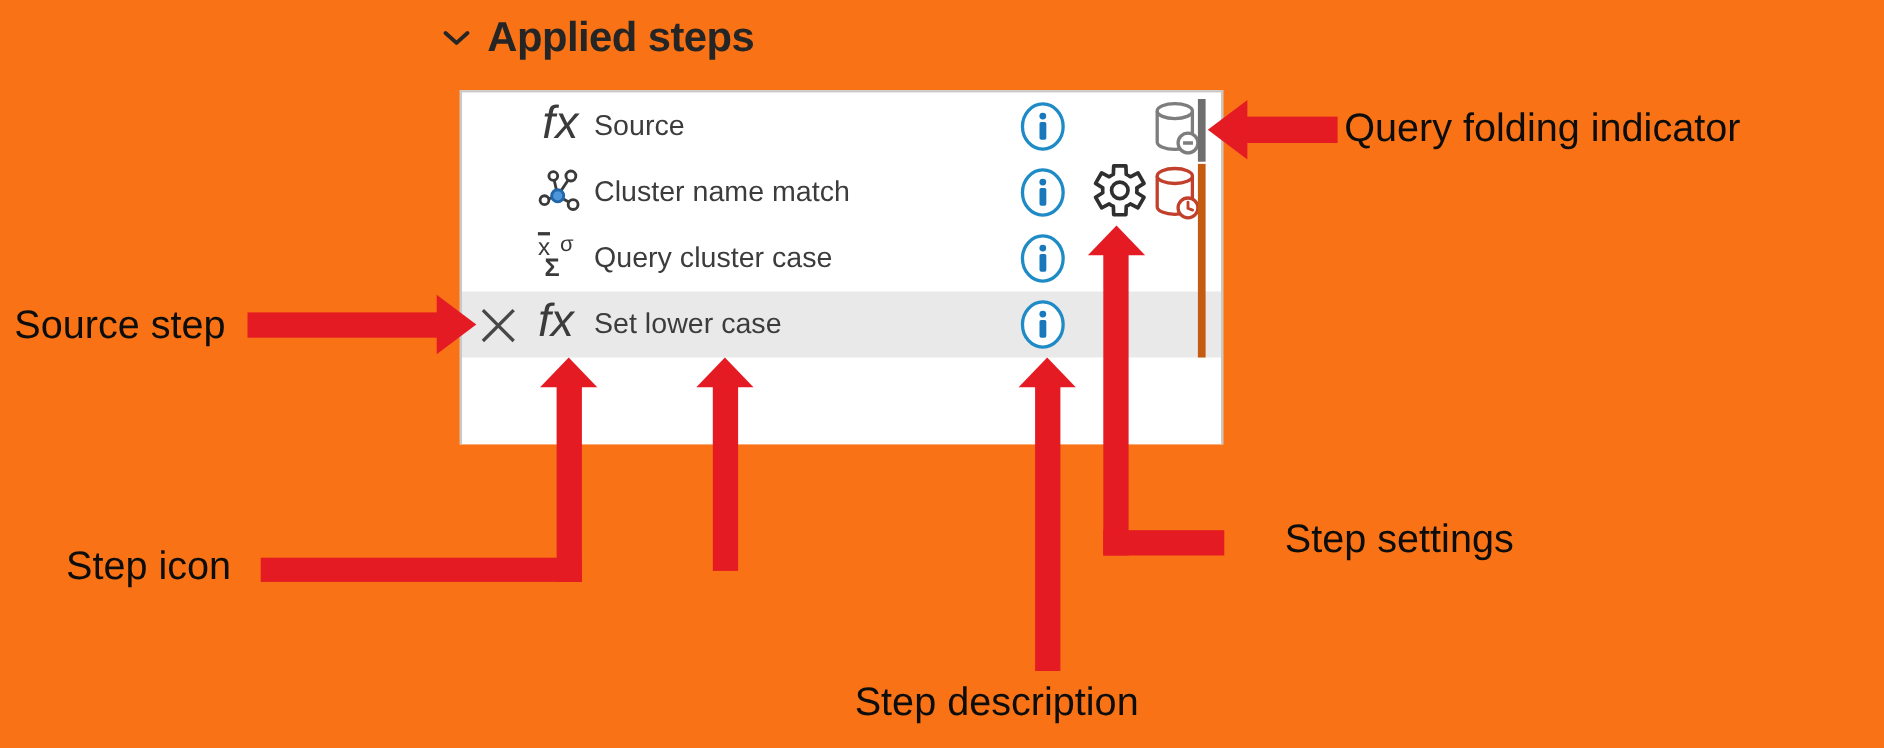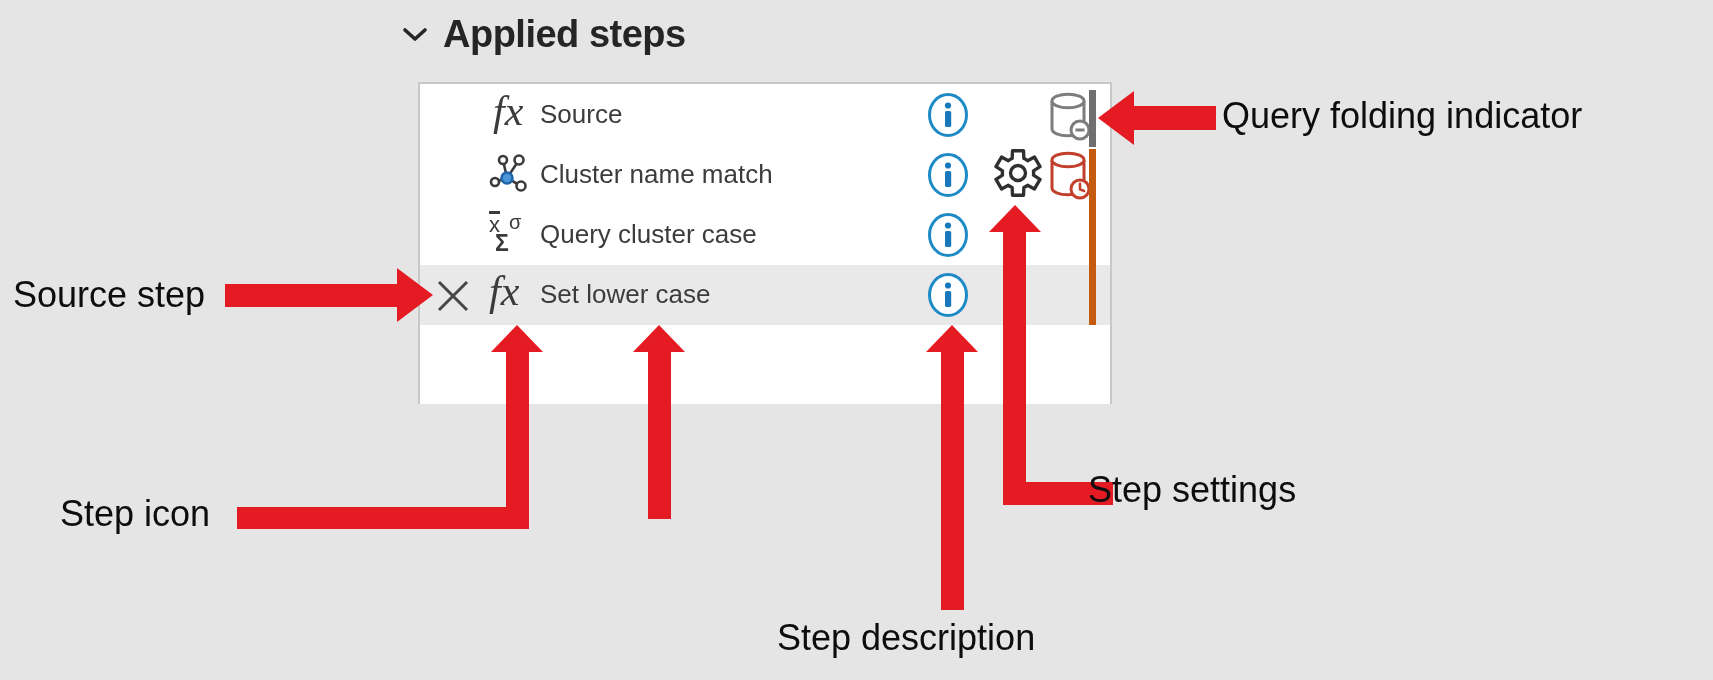--- a/index.html
+++ b/index.html
@@ -10,37 +10,37 @@
     --info-blue:#1e8bc7;
     --info-blue-dark:#1878bb;
     --db-gray:#7d7d7d;
     --db-red:#c2402b;
     --bar-gray:#6f6f6f;
     --bar-orange:#c55a11;
     --label:#0d0d0d;
   }
   *{margin:0;padding:0;box-sizing:border-box;}
   body{background:#fff;font-family:"Liberation Sans",sans-serif;}
-  .canvas{position:relative;width:1713px;height:680px;background:#e5e5e5;overflow:hidden;}
+  .canvas{position:relative;width:1713px;height:680px;background:#f97316;overflow:hidden;}
 
   
   .hdr-chevron{position:absolute;left:402px;top:27px;width:26px;height:16px;}
   .hdr-title{position:absolute;left:443px;top:13px;font-size:38px;font-weight:700;color:#252525;letter-spacing:-0.5px;}
 
   
   .panel{position:absolute;left:418px;top:82px;width:694px;height:322px;
          border:2px solid var(--panel-border);border-bottom:none;background:#fff;}
   .row-hit{position:absolute;left:420px;width:690px;height:60px;}
   .row1{top:85px}.row2{top:145px}.row3{top:205px}
   .row4{top:265px;background:var(--row-hl);}
 
   .step-name{position:absolute;left:540px;font-size:26px;color:var(--ink);line-height:36px;white-space:nowrap;text-align:right;}
   .n1{top:96px}.n2{top:156px}.n3{top:216px}.n4{top:276px}
 
-  .fx{position:absolute;font-family:Liberation Serif, serif;
+  .fx{position:absolute;font-family:Liberation Sans, sans-serif;
       font-style:italic;font-size:42px;color:#3b3b3b;line-height:46px;}
   .fx1{left:493px;top:88px}.fx4{left:489px;top:268px}
 
   .x-del{position:absolute;left:435px;top:278px;width:36px;height:36px;cursor:pointer;}
   .cluster{position:absolute;left:488px;top:151px;width:44px;height:44px;}
 
   .sigma{position:absolute;left:487px;top:207px;width:48px;height:52px;color:#3a3a3a;}
   .sigma .xb{position:absolute;left:2px;top:4px;font-size:22px;border-top:3px solid #3a3a3a;line-height:22px;}
   .sigma .sg{position:absolute;left:22px;top:4px;font-size:20px;line-height:22px;}
   .sigma .bs{position:absolute;left:8px;top:24px;font-size:23px;font-weight:700;line-height:24px;}
@@ -76,21 +76,21 @@
   .h-sd{left:926px;top:325px;}
   .s-ss-v{left:1003px;top:230px;width:23px;height:275px;}
   .s-ss-h{left:1003px;top:482px;width:110px;height:23px;}
   .h-ss{left:989px;top:205px;}
 
   .ann{position:absolute;font-size:36px;color:var(--label);line-height:44px;white-space:nowrap;}
   .a-del{left:13px;top:273px;}
   .a-si{left:60px;top:492px;}
   .a-sn{left:578px;top:520px;}
   .a-sd{left:777px;top:616px;}
-  .a-ss{left:1088px;top:468px;}
+  .a-ss{left:1168px;top:468px;}
   .a-qf{left:1222px;top:94px;}
 
   svg{display:block;}
 </style>
 </head>
 <body>
 
 <div class="canvas">
 
   <div class="hdr-chevron">

